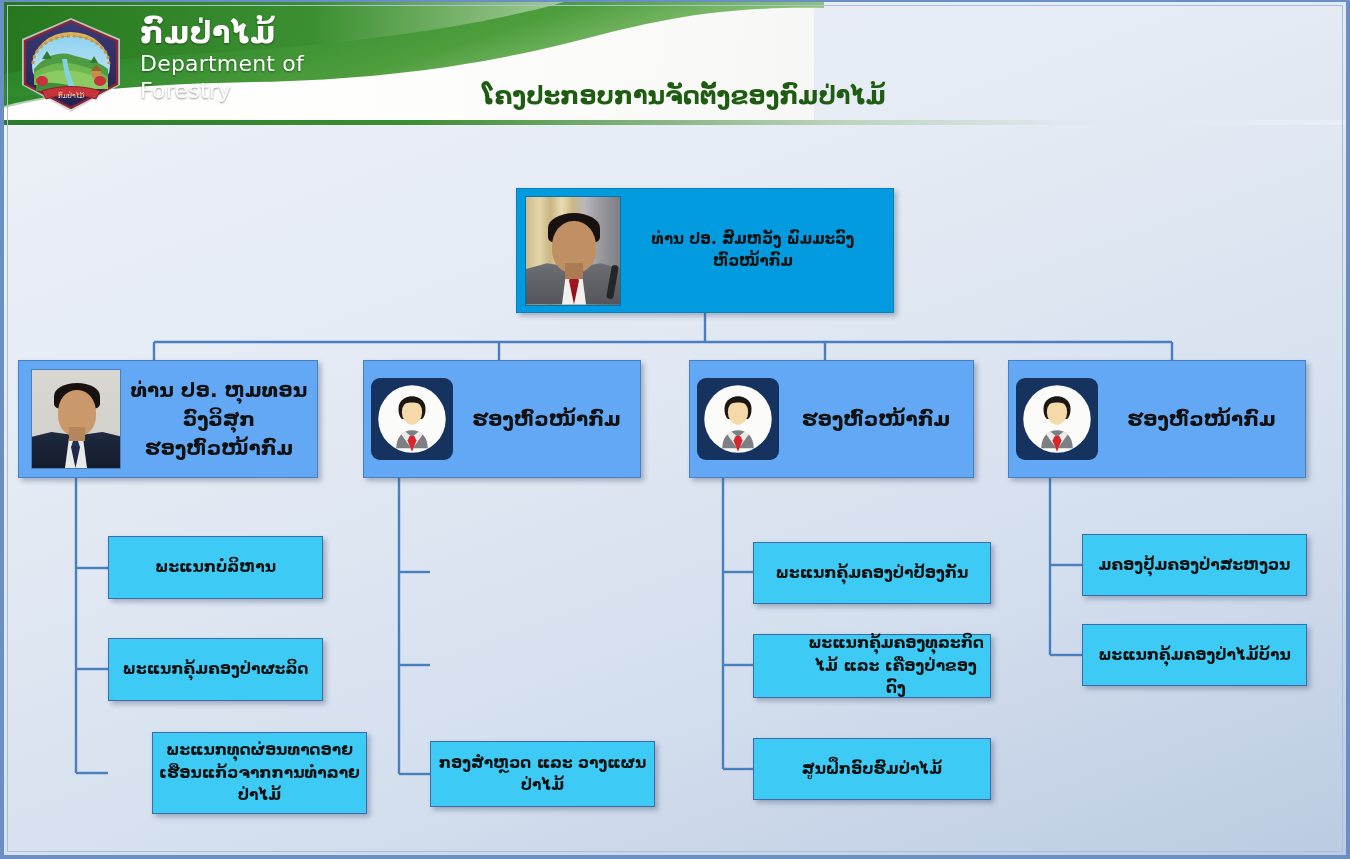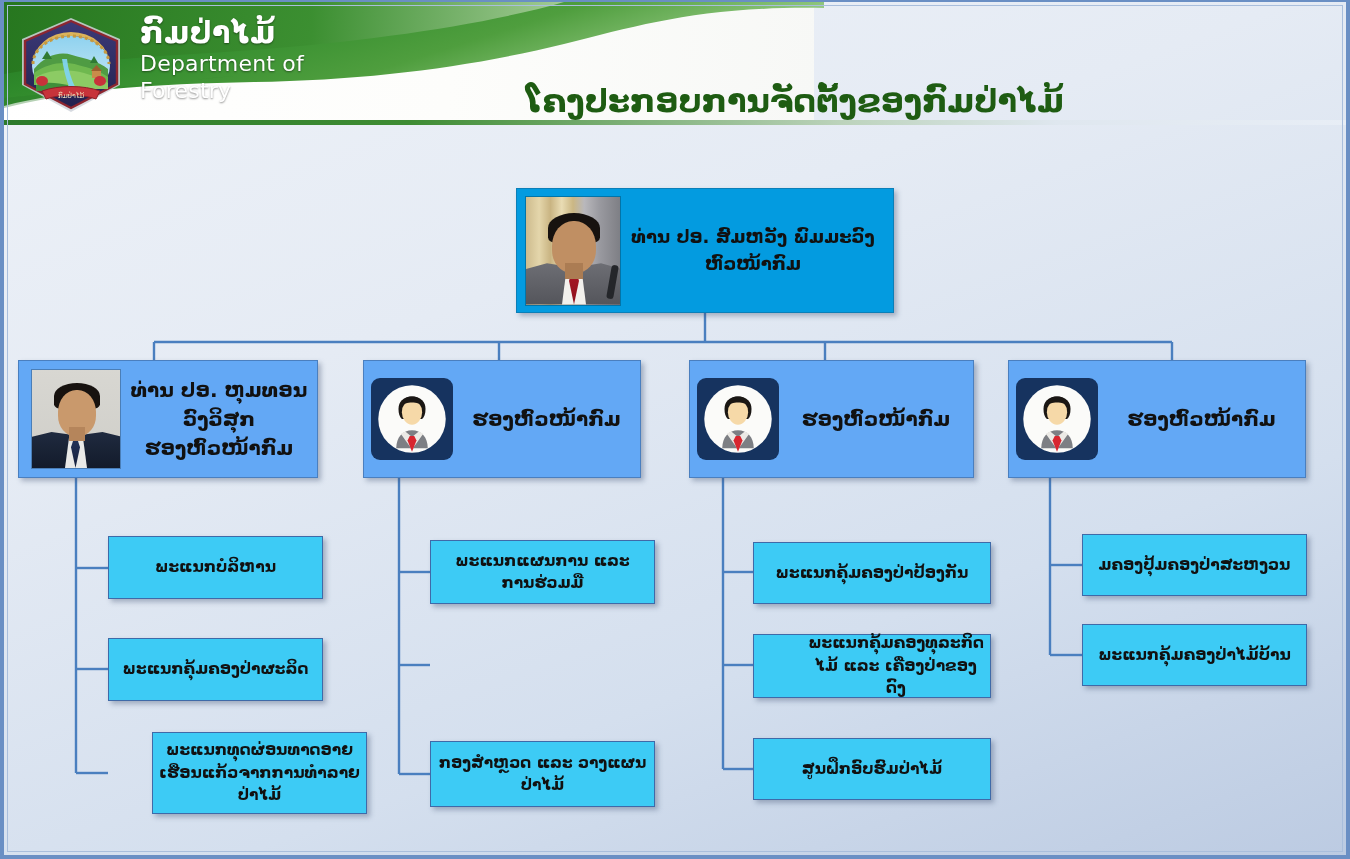--- a/index.html
+++ b/index.html
@@ -81,22 +81,22 @@
     font-size: 22px;
     font-weight: normal;
     line-height: 1.25;
     letter-spacing: .2px;
   }
 
   #slide-title {
     position: absolute;
     left: 300px; top: 80px;
     width: 760px;
-    text-align: right;
-    font-size: 32px;
+    text-align: center;
+    font-size: 24px;
     font-weight: bold;
     color: #1e5c12;
     z-index: 14;
     white-space: nowrap;
   }
 
   
   #chart { position: absolute; left: 0; top: 126px; width: 1350px; height: 733px; }
   #connectors { position: absolute; left: 0; top: 0; width: 1350px; height: 733px; z-index: 1; }
 
@@ -117,21 +117,21 @@
     padding: 0 6px;
   }
 
   
   #node-director {
     left: 512px; top: 60px;
     width: 378px; height: 125px;
     background: #039be0;
     border-color: #0b7fb8;
   }
-  #node-director .node-text { font-size: 18px; padding-right: 14px; }
+  #node-director .node-text { font-size: 15px; padding-right: 14px; }
 
   
   .node-l1 { top: 232px; height: 118px; background: #63a8f5; }
   .node-l1 .node-text { font-size: 20px; }
   #node-dep-1 { left: 14px;   width: 300px; }
   #node-dep-2 { left: 359px;  width: 278px; }
   #node-dep-3 { left: 685px;  width: 285px; }
   #node-dep-4 { left: 1004px; width: 298px; }
 
   
@@ -421,23 +421,20 @@
     <div class="node node-l2" style="left:104px; top:408px; width:215px; height:63px;">
       <div class="node-text">ພະແນກບໍລິຫານ</div>
     </div>
     <div class="node node-l2" style="left:104px; top:510px; width:215px; height:63px;">
       <div class="node-text">ພະແນກຄຸ້ມຄອງປ່າຜະລິດ</div>
     </div>
     <div class="node node-l2" style="left:104px; top:604px; width:215px; height:82px;margin-left:44px;">
       <div class="node-text">ພະແນກທຸດຜ່ອນທາດອາຍ ເຮືອນແກ້ວຈາກການທຳລາຍປ່າໄມ້</div>
     </div>
 
-    <div class="node node-l2" style="left:426px; top:412px; width:225px; height:64px;">
-      <div class="node-text">ພະແນກແຜນການ ແລະ ການຮ່ວມມື</div>
-    </div>
     <div class="node node-l2" style="left:426px; top:613px; width:225px; height:66px;">
       <div class="node-text">ກອງສຳຫຼວດ ແລະ ວາງແຜນປ່າໄມ້</div>
     </div>
 
     <div class="node node-l2" style="left:749px; top:414px; width:238px; height:62px;">
       <div class="node-text">ພະແນກຄຸ້ມຄອງປ່າປ້ອງກັນ</div>
     </div>
     <div class="node node-l2" style="left:749px; top:506px; width:238px; height:64px;padding-left:48px;">
       <div class="node-text">ພະແນກຄຸ້ມຄອງທຸລະກິດໄມ້ ແລະ ເຄື່ອງປ່າຂອງດົງ</div>
     </div>

